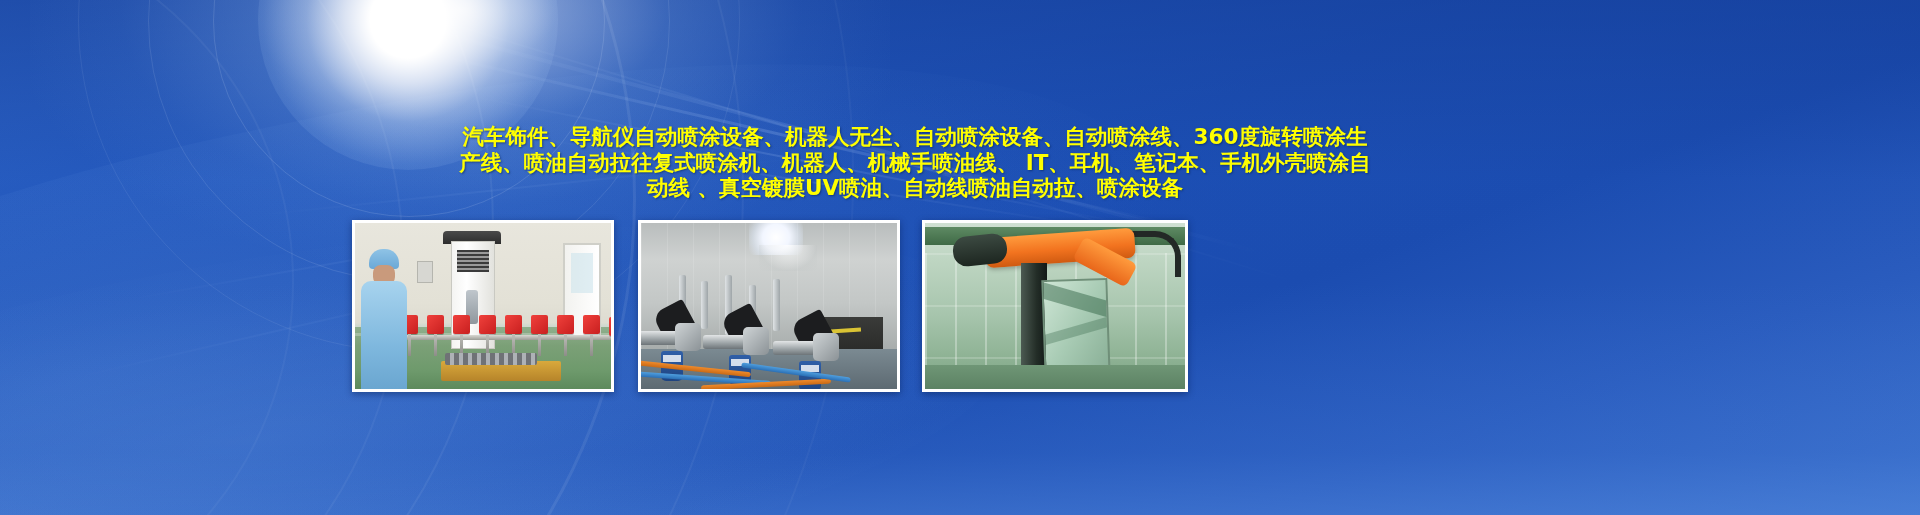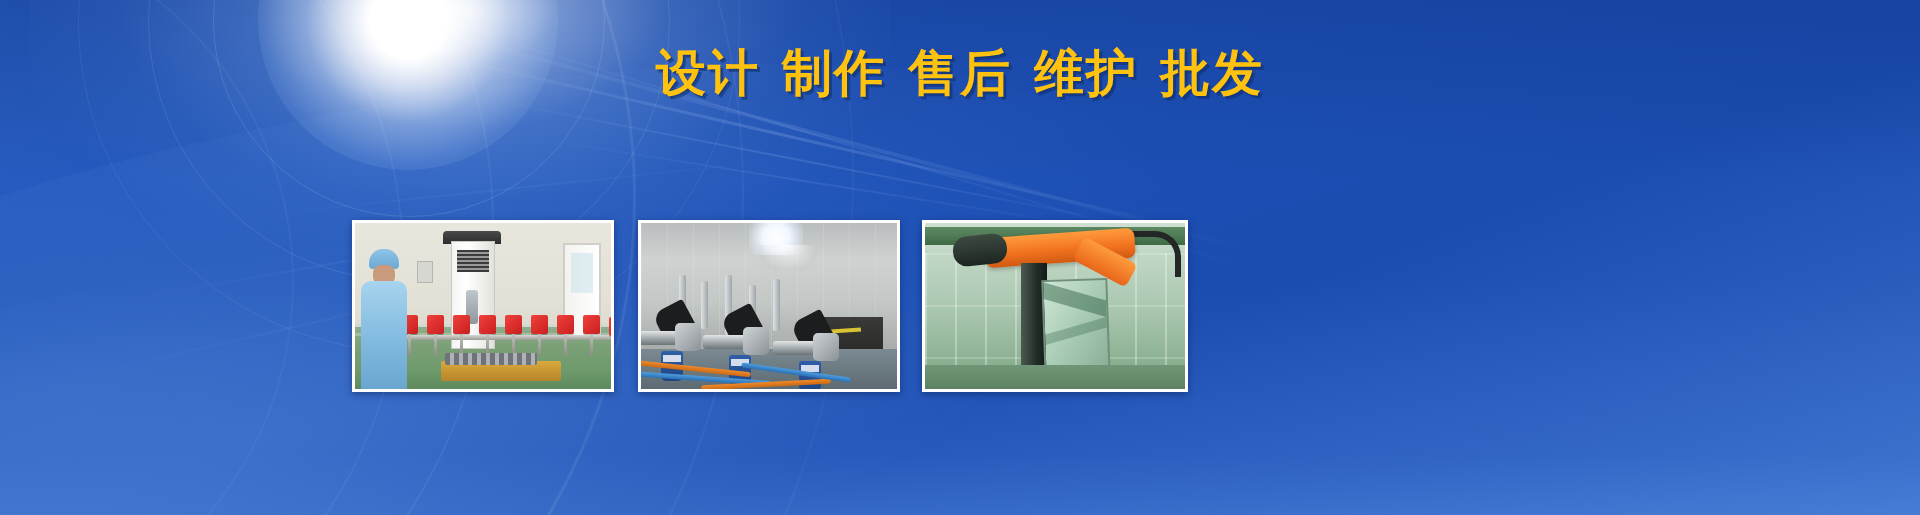--- a/index.html
+++ b/index.html
@@ -430,24 +430,26 @@
   <div class="streak s8"></div>
 
   <div class="halo h3"></div>
   <div class="halo h2"></div>
   <div class="halo h1"></div>
   <div class="flare-wide"></div>
   <div class="flare-core"></div>
 
   <div class="content">
 
-    <div class="headline">
-      <span>设计</span><span class="gap"></span><span>制作</span><span class="gap"></span><span>售后</span><span class="gap"></span><span>维护</span><span class="gap"></span><span>批发</span>
+
+    <div class="subtext">
+      <p>汽车饰件、导航仪自动喷涂设备、机器人无尘、自动喷涂设备、自动喷涂线、360度旋转喷涂生</p>
+      <p>产线、喷油自动拉往复式喷涂机、机器人、机械手喷油线、 IT、耳机、笔记本、手机外壳喷涂自</p>
+      <p>动线 、真空镀膜UV喷油、自动线喷油自动拉、喷涂设备</p>
     </div>
-
 
     <div class="photos">
 
       <div class="photo p1">
         <div class="inner">
           <div class="ph1-wall"></div>
           <div class="ph1-floor"></div>
           <div class="ph1-door"></div>
           <div class="ph1-panel"></div>
           <div class="ph1-actop"></div>

